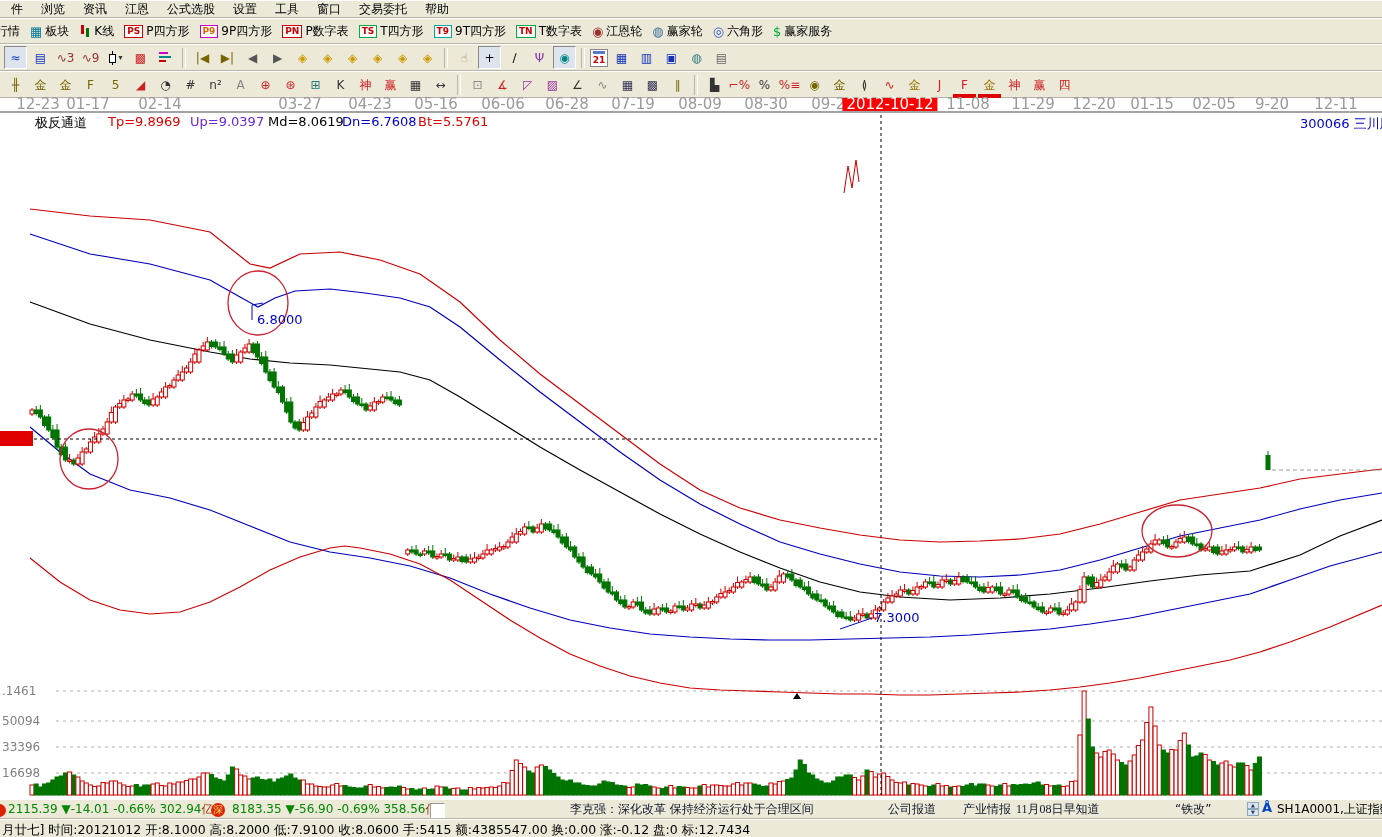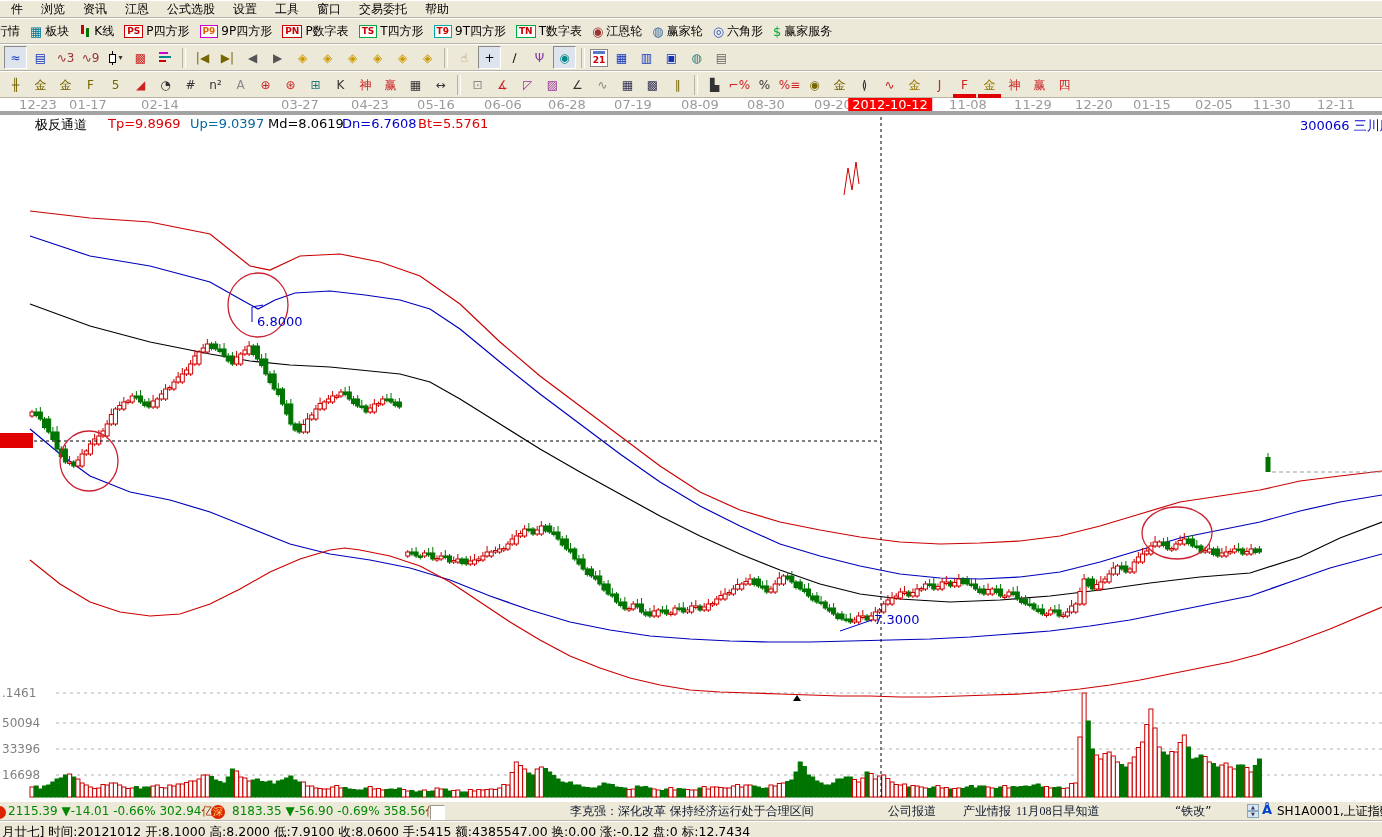--- a/index.html
+++ b/index.html
@@ -28,31 +28,31 @@
   .ic-candle::before{content:"";position:absolute;left:4px;top:0;width:1px;height:14px;background:#000;}
   .ic-candle::after{content:"";position:absolute;left:1px;top:3px;width:5px;height:7px;background:#fff;border:1px solid #000;}
   .dd{font-size:8px;color:#333;margin-left:1px;}
   .ic-hist{width:13px;height:13px;display:inline-block;background:
     linear-gradient(#cc00cc,#cc00cc) 0 1px/9px 2px no-repeat,
     linear-gradient(#008888,#008888) 0 5px/12px 2px no-repeat,
     linear-gradient(#cc0000,#cc0000) 0 9px/7px 2px no-repeat;}
   .cal{border:1px solid #888;background:#fff;width:16px;height:16px;}
   .cal span{color:#cc0000;font:bold 9px "DejaVu Sans",sans-serif;border-top:3px solid #5577cc;padding-top:1px;}
   
-  .datestrip{height:13px;background:#ffffff;position:relative;font-size:13px;color:#9a9a9a;border-bottom:4px solid #a3a3a3;}
+  .datestrip{height:13px;background:#ffffff;position:relative;font-size:15px;color:#9a9a9a;border-bottom:2px solid #a3a3a3;}
   .dt{position:absolute;top:0;transform:translateX(-50%);line-height:13px;white-space:nowrap;}
   .dt.sel{background:#ff0000;color:#ffffff;padding:0 4px;}
   
   .chart{position:relative;width:1382px;height:686px;background:#ffffff;}
   .chart svg{position:absolute;left:0;top:0;}
   .chart-header{position:absolute;top:1px;left:0;height:16px;font-size:13px;white-space:nowrap;}
   .chart-header span{position:absolute;top:0;}
   .h-ind{left:35px;color:#000;}
   .h-tp{left:108px;color:#e00000;}
-  .h-up{left:190px;color:#0369a1;}
+  .h-up{left:190px;color:#6d28d9;}
   .h-md{left:268px;color:#000;}
   .h-dn{left:342px;color:#0000cc;}
   .h-bt{left:418px;color:#e00000;}
   .symbol{position:absolute;top:2px;right:0;width:82px;overflow:hidden;white-space:nowrap;color:#0000cc;font-size:13px;text-align:left;}
   
   .ticker{height:20px;font-size:12px;position:relative;}
   .ticker .abs{position:absolute;top:0;line-height:19px;white-space:nowrap;}
   .halfdot{position:absolute;left:-7px;top:4px;width:13px;height:13px;border-radius:50%;background:#dd2200;}
   .idx{color:#008800;}
   .idx .unit{color:#993300;}
@@ -369,21 +369,21 @@
       <span class="dt" style="left: 633px;">07-19</span>
       <span class="dt" style="left: 700px;">08-09</span>
       <span class="dt" style="left: 766px;">08-30</span>
       <span class="dt" style="left: 833px;">09-20</span>
       <span class="dt sel" style="left: 890px;">2012-10-12</span>
       <span class="dt" style="left: 968px;">11-08</span>
       <span class="dt" style="left: 1033px;">11-29</span>
       <span class="dt" style="left: 1094px;">12-20</span>
       <span class="dt" style="left: 1152px;">01-15</span>
       <span class="dt" style="left: 1214px;">02-05</span>
-      <span class="dt" style="left: 1272px;">11-30</span>
+      <span class="dt" style="left: 1272px;">9-20</span>
       <span class="dt" style="left: 1336px;">12-11</span>
     </div>
 
   <div class="chart">
     <svg id="chart-svg" width="1382" height="686" viewBox="0 111 1382 686" xmlns="http://www.w3.org/2000/svg">
         <line x1="56" y1="689" x2="1382" y2="689" stroke="#b0b0b0" stroke-width="1" stroke-dasharray="3,4"></line>
         <text x="2" y="693" fill="#808080" font-size="12" font-family="DejaVu Sans">.1461</text>
         <line x1="56" y1="719" x2="1382" y2="719" stroke="#b0b0b0" stroke-width="1" stroke-dasharray="3,4"></line>
         <text x="2" y="723" fill="#808080" font-size="12" font-family="DejaVu Sans">50094</text>
         <line x1="56" y1="745" x2="1382" y2="745" stroke="#b0b0b0" stroke-width="1" stroke-dasharray="3,4"></line>

